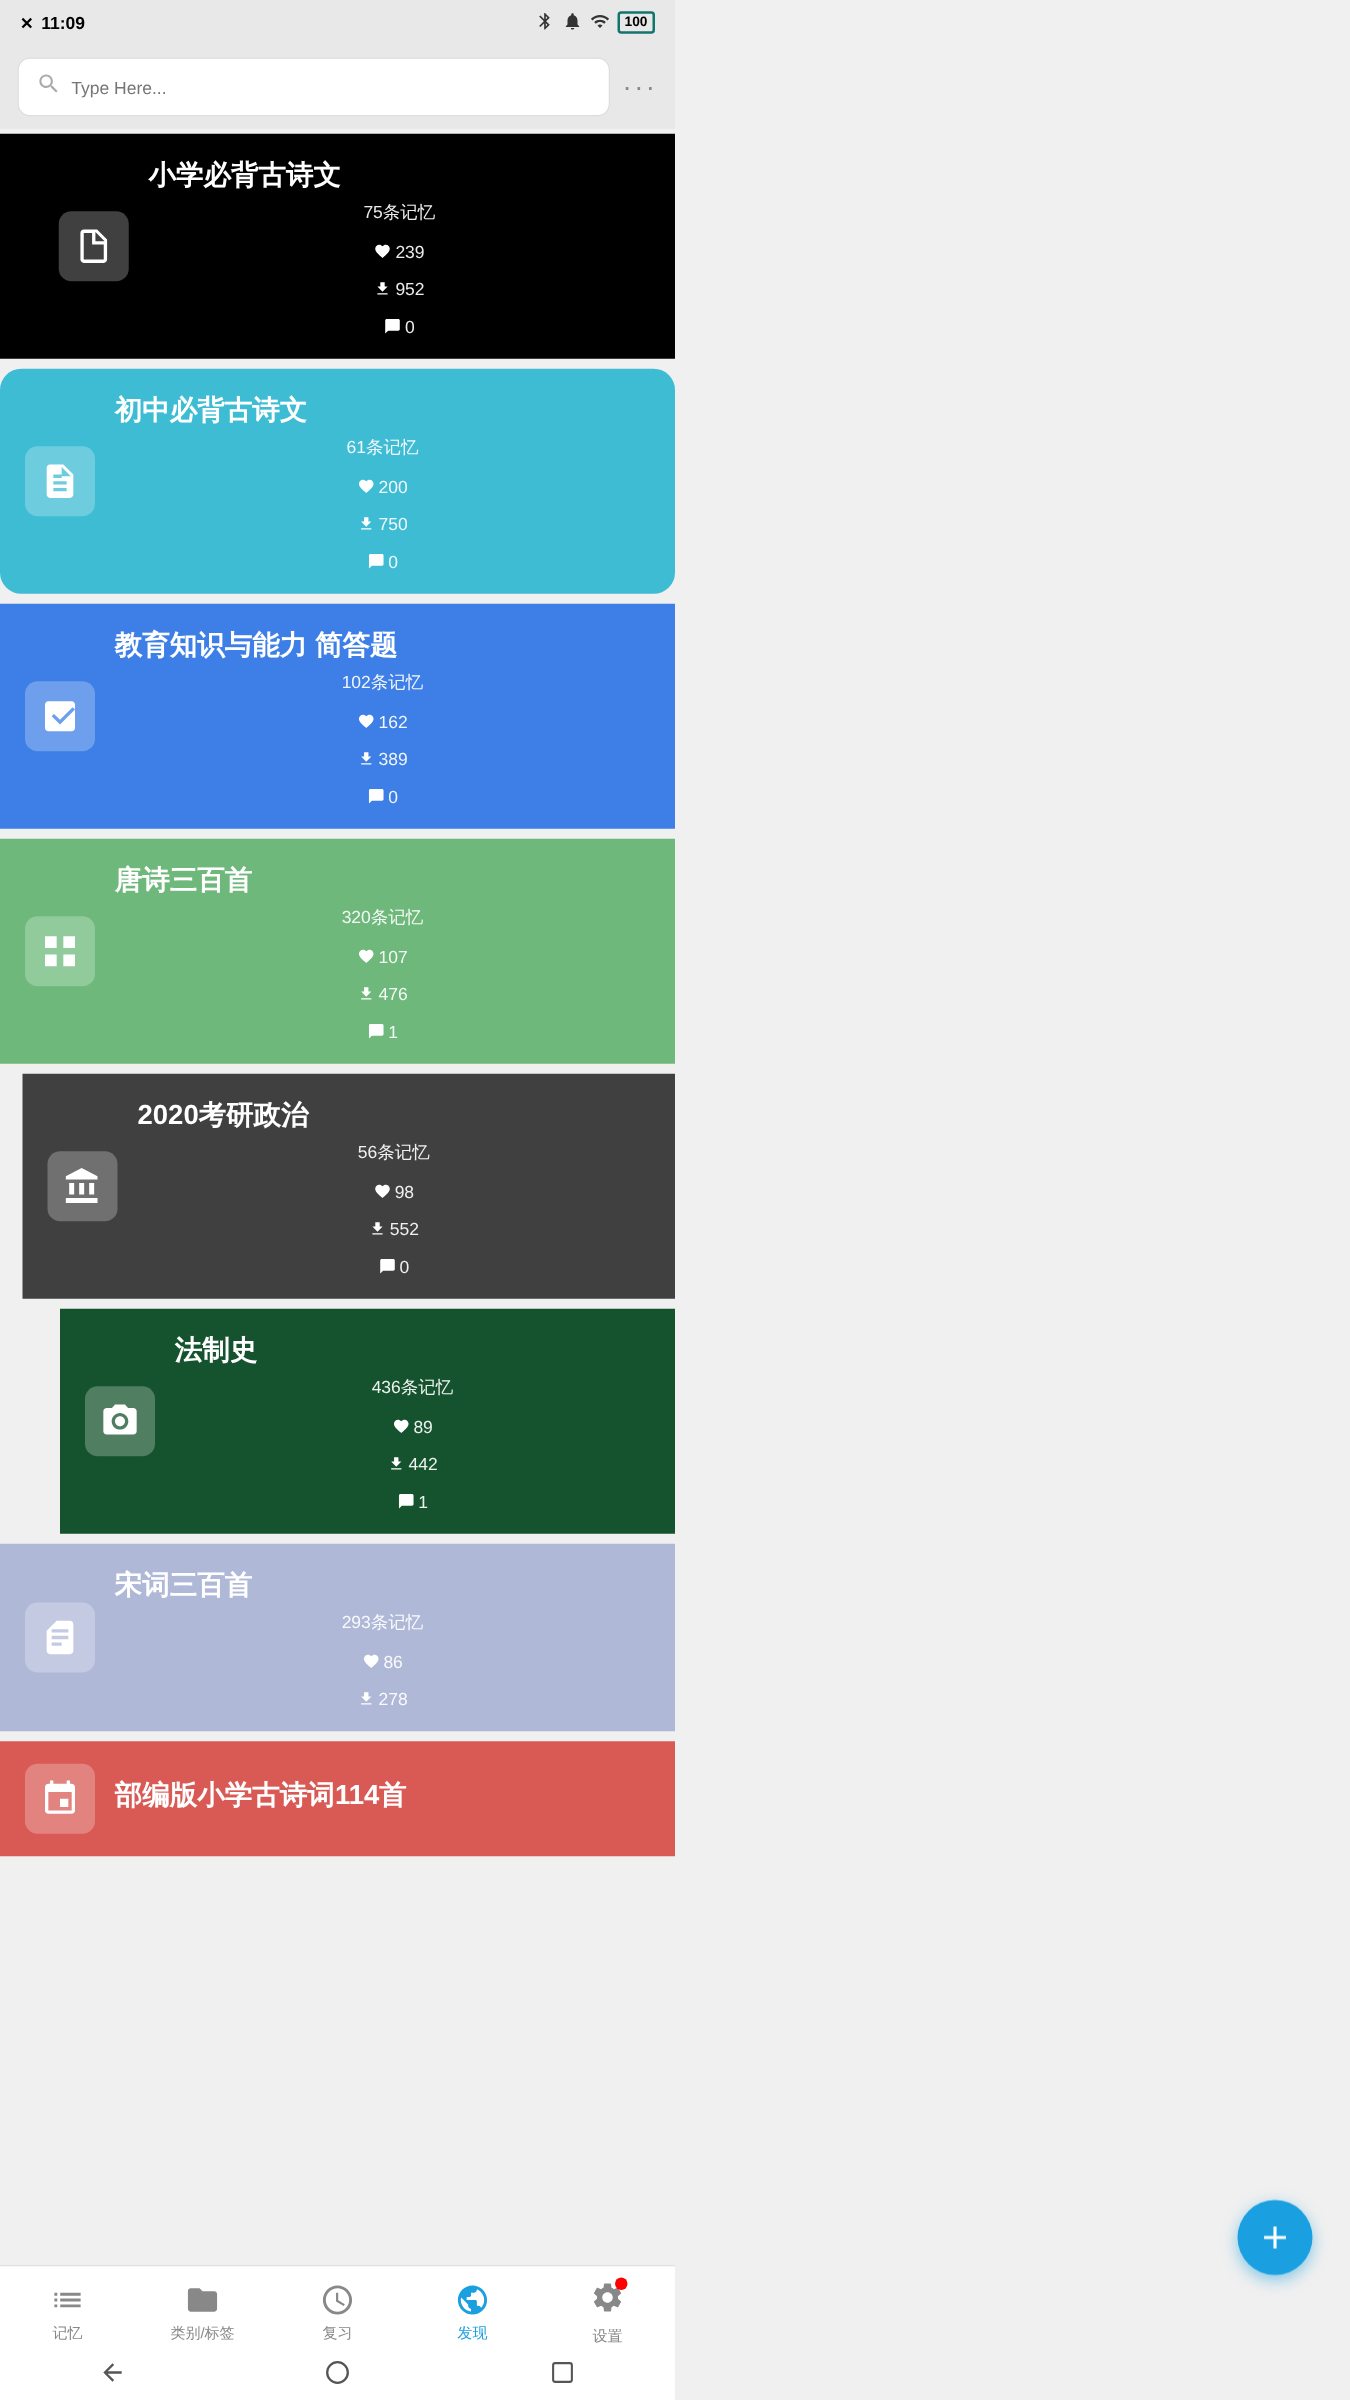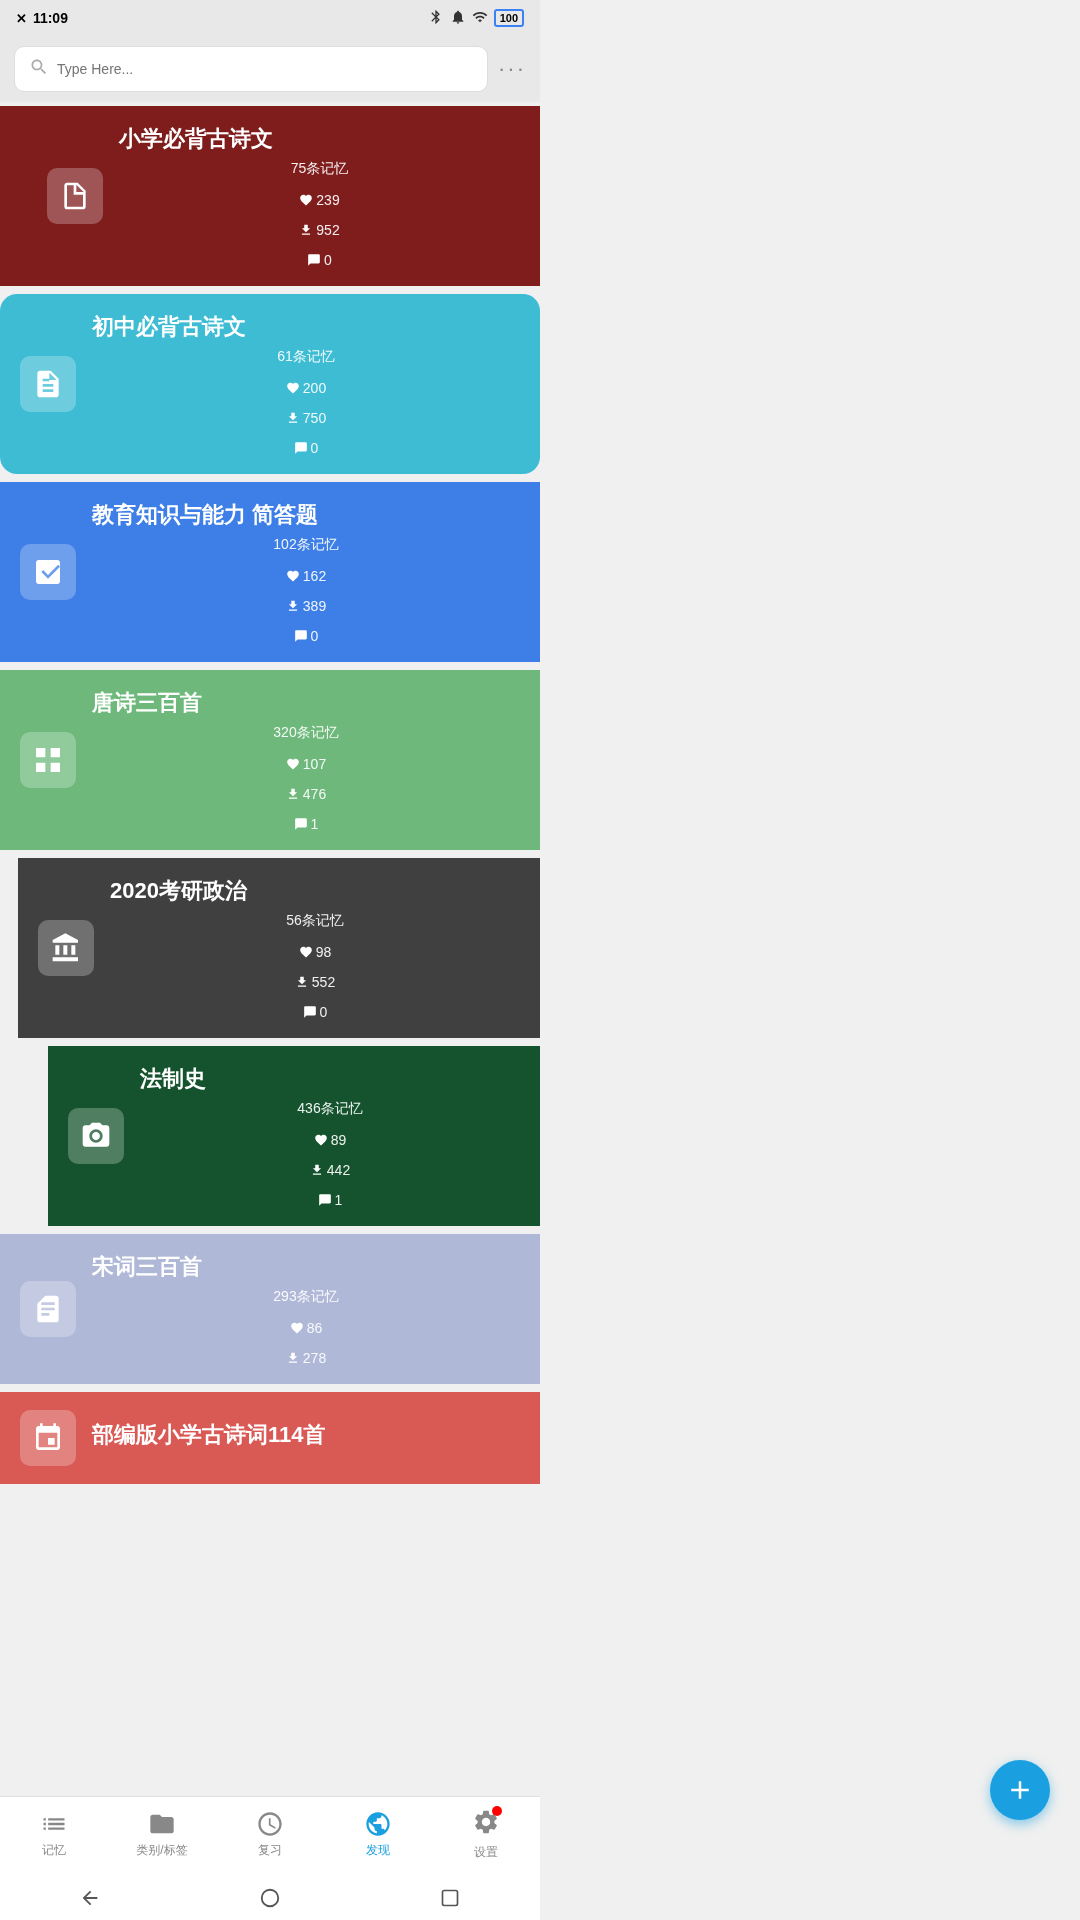--- a/index.html
+++ b/index.html
@@ -237,40 +237,40 @@
     <span>
       <svg width="16" height="16" fill="#333" viewBox="0 0 24 24">
           <path d="M12 22c1.1 0 2-.9 2-2h-4c0 1.1.9 2 2 2zm6-6v-5c0-3.07-1.64-5.64-4.5-6.32V4c0-.83-.67-1.5-1.5-1.5s-1.5.67-1.5 1.5v.68C7.63 5.36 6 7.92 6 11v5l-2 2v1h16v-1l-2-2z"></path>
         </svg>
     </span>
     <span>
       <svg width="16" height="16" fill="#333" viewBox="0 0 24 24">
           <path d="M1 9l2 2c4.97-4.97 13.03-4.97 18 0l2-2C16.93 2.93 7.08 2.93 1 9zm8 8l3 3 3-3c-1.65-1.66-4.34-1.66-6 0zm-4-4l2 2c2.76-2.76 7.24-2.76 10 0l2-2C15.14 9.14 8.87 9.14 5 13z"></path>
         </svg>
     </span>
-    <span style="border:2px solid #3b82f6; border-radius:3px; padding:1px 4px; font-size:11px; font-weight:bold;">
+    <span style="border:2px solid #0f766e; border-radius:3px; padding:1px 4px; font-size:11px; font-weight:bold;">
       <span>100</span>
     </span>
   </div>
 </div>
 
 <div class="search-bar">
   <div class="search-input-wrap">
     <span>
       <svg width="20" height="20" fill="#aaa" viewBox="0 0 24 24">
           <path d="M15.5 14h-.79l-.28-.27C15.41 12.59 16 11.11 16 9.5 16 5.91 13.09 3 9.5 3S3 5.91 3 9.5 5.91 16 9.5 16c1.61 0 3.09-.59 4.23-1.57l.27.28v.79l5 4.99L20.49 19l-4.99-5zm-6 0C7.01 14 5 11.99 5 9.5S7.01 5 9.5 5 14 7.01 14 9.5 11.99 14 9.5 14z"></path>
         </svg>
     </span>
     <input type="text" placeholder="Type Here..." style="">
   </div>
   <span class="search-more">···</span>
 </div>
 
 <div class="card-list" id="card-list">
-    <div class="card" style="background-color: #7f1d1d; padding-left: 47px;">
+    <div class="card" style="background-color: #000000; padding-left: 47px;">
     <div class="card-icon">
       <svg viewBox="0 0 24 24">
           <path d="M14 2H6c-1.1 0-2 .9-2 2v16c0 1.1.9 2 2 2h12c1.1 0 2-.9 2-2V8l-6-6zm-1 1.5L18.5 9H13V3.5zM6 20V4h5v7h7v9H6z"></path>
         </svg>
     </div>
     <div class="card-content">
       <div class="card-title">小学必背古诗文</div>
       <div class="card-stats">
         <span class="stat-item">75条记忆</span>
         <span class="stat-item">
@@ -487,21 +487,21 @@
     </div>
   </div>
   </div>
 
 <div class="fab">
   <svg viewBox="0 0 24 24">
       <path d="M19 13H13v6h-2v-6H5v-2h6V5h2v6h6v2z"></path>
     </svg>
 </div>
 
-<div class="bottom-nav" id="bottom-nav" style="bottom:44px;">
+<div class="bottom-nav" id="bottom-nav" style="bottom:28px;">
 <div class="nav-item">
     <svg width="28" height="28" fill="#888" viewBox="0 0 24 24">
         <path d="M3 13h2v-2H3v2zm0 4h2v-2H3v2zm0-8h2V7H3v2zm4 4h14v-2H7v2zm0 4h14v-2H7v2zM7 7v2h14V7H7z"></path>
       </svg>
     <span class="nav-label" style="">记忆</span>
   </div>
     <div class="nav-item">
     <svg width="28" height="28" fill="#888" viewBox="0 0 24 24">
         <path d="M10 4H4c-1.1 0-2 .9-2 2v12c0 1.1.9 2 2 2h16c1.1 0 2-.9 2-2V8c0-1.1-.9-2-2-2h-8l-2-2z"></path>
       </svg>

